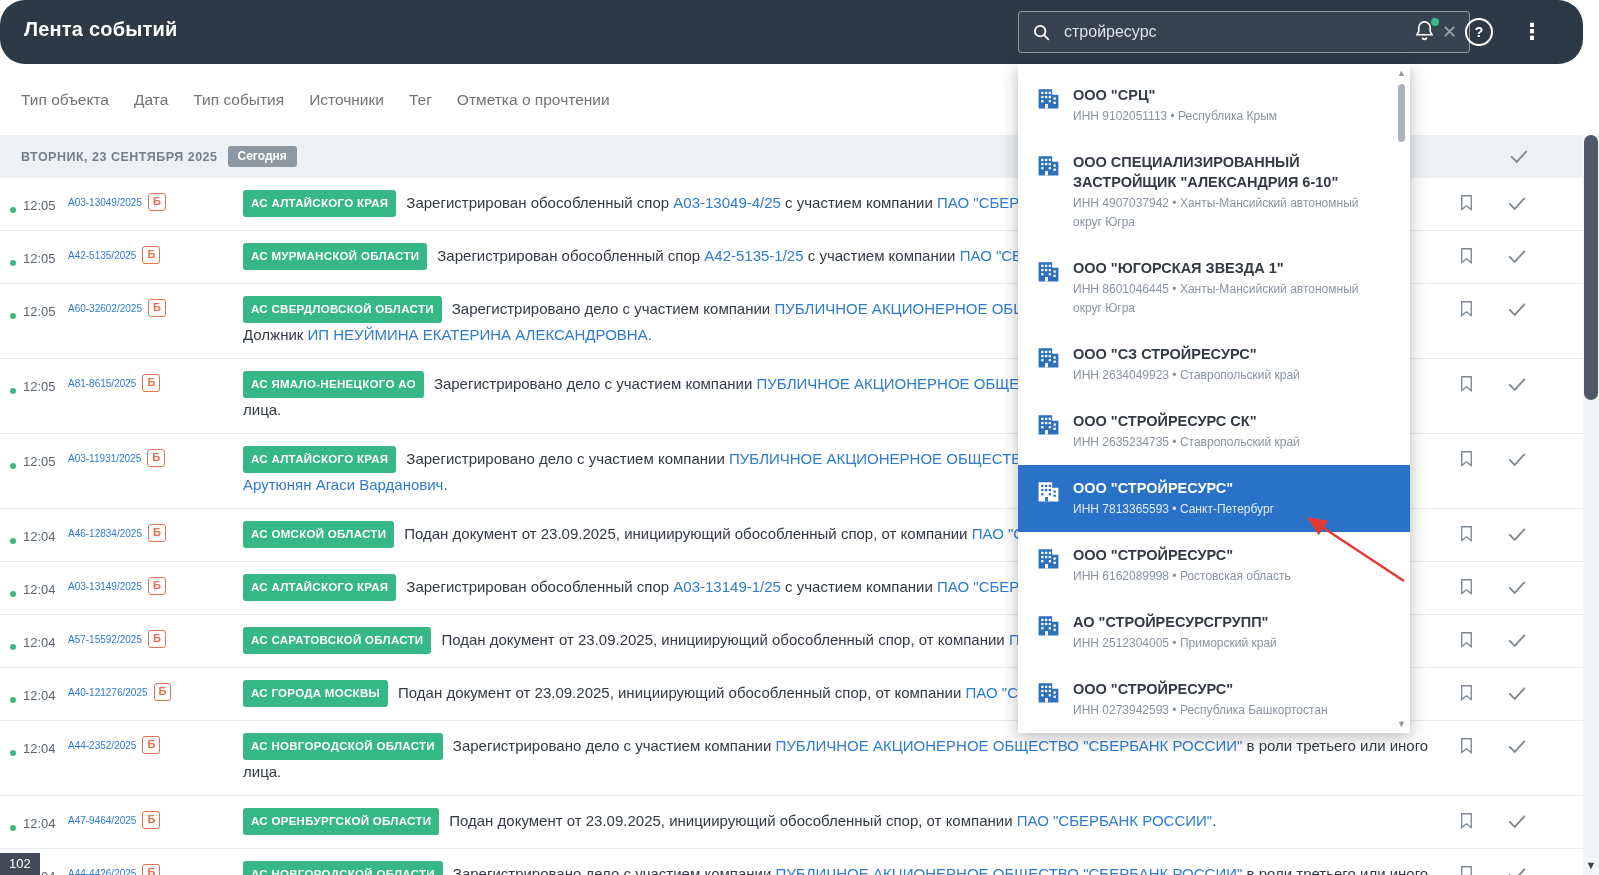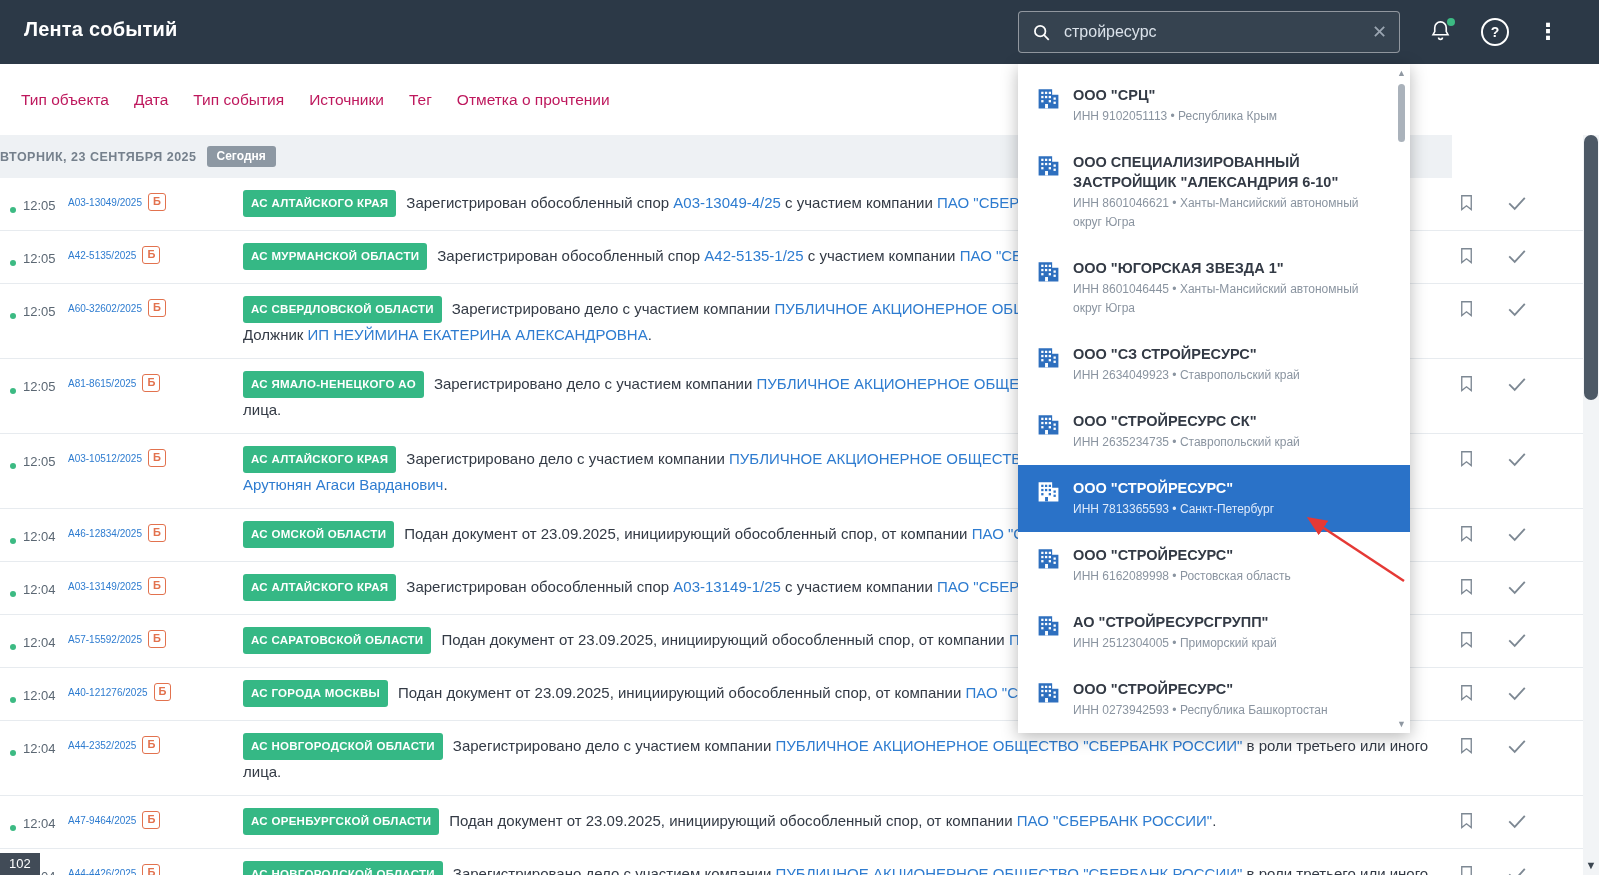--- a/index.html
+++ b/index.html
@@ -1,46 +1,46 @@
 <!DOCTYPE html>
 <html style="--header-bg: #2c3947; --accent: #2e7cd0; --court-green: #35b885; --unread-green: #3cba83; --selected-blue: #2a72c8; --badge-orange: #e2724e; --annotation-red: #e53935;"><head>
 <meta charset="utf-8">
 <style>
   html,body{margin:0;padding:0;background:#fff;}
   .app{position:relative;width:1599px;height:875px;overflow:hidden;
        font-family:"Liberation Sans","DejaVu Sans",sans-serif;background:#fff;}
 
   
-  .topbar{position:absolute;top:0;left:0;right:0;height:64px;
-          background:var(--header-bg,#2c3947);z-index:30;}
+  .topbar{position:absolute;top:0;left:0;right:16px;height:64px;
+          background:var(--header-bg,#2c3947);z-index:30;border-radius:25px;}
   .page-title{position:absolute;left:24px;top:18px;margin:0;font-size:20px;
           font-weight:700;color:#fff;letter-spacing:.2px;}
-  .search-box{position:absolute;left:1018px;top:11px;width:382px;height:42px;
+  .search-box{position:absolute;left:1018px;top:11px;width:452px;height:42px;
           box-sizing:border-box;border:1px solid rgba(255,255,255,.45);border-radius:4px;
           background:rgba(255,255,255,.05);display:flex;align-items:center;padding:0 12px;}
   .search-box input{flex:1;background:transparent;border:none;outline:none;
           color:#dbe2ea;font-size:16px;margin-left:10px;font-family:inherit;}
   .clear-x{color:#9aa5b1;font-size:18px;line-height:1;cursor:pointer;}
   .hdr-icons{position:absolute;right:40px;top:0;height:64px;display:flex;
           align-items:center;gap:28px;}
   .bell-wrap{position:relative;width:24px;height:26px;cursor:pointer;}
   .bell-dot{position:absolute;top:-1px;right:-2px;width:8px;height:8px;border-radius:50%;
           background:var(--unread-green,#3cba83);}
   .help-circle{width:24px;height:24px;border:2px solid #fff;border-radius:50%;color:#fff;
           font-size:14px;font-weight:700;display:flex;align-items:center;justify-content:center;cursor:pointer;}
   .kebab{color:#fff;font-size:22px;font-weight:700;cursor:pointer;line-height:1;}
 
   
   .filterbar{position:absolute;top:64px;left:0;right:0;height:71px;background:#fff;
           display:flex;align-items:center;gap:25px;padding-left:21px;box-sizing:border-box;}
-  .filter-item{color:#be185d;font-size:15.5px;cursor:pointer;white-space:nowrap;}
+  .filter-item{color:#737373;font-size:15.5px;cursor:pointer;white-space:nowrap;}
 
   
-  .datebar{position:absolute;top:135px;left:0;width:1452px;height:43px;background:#eef1f4;
-          display:flex;align-items:center;box-sizing:border-box;}
+  .datebar{position:absolute;top:135px;left:0;width:1583px;height:43px;background:#eef1f4;
+          display:flex;align-items:center;padding-left:21px;box-sizing:border-box;}
   .date-label{font-size:12.5px;font-weight:700;color:#75808c;letter-spacing:.5px;}
   .today-badge{margin-left:10px;background:#8d98a3;color:#fff;font-size:12px;font-weight:700;
           padding:3px 10px 4px;border-radius:3px;}
   .datebar .date-check{position:absolute;right:53px;top:10px;}
 
   
   .feed{position:absolute;top:178px;left:0;width:1583px;background:#fff;}
   .event-row{display:flex;align-items:flex-start;border-bottom:1px solid #e7ebef;
           padding:13px 0 12px;background:#fff;}
   .col-time{width:68px;flex:none;box-sizing:border-box;padding-left:10px;display:flex;
@@ -244,21 +244,21 @@
       </span>
     </div>
   </div>
 
   <div class="event-row">
     <div class="col-time">
       <span class="unread-dot"></span>
       <span class="time-txt">12:05</span>
     </div>
     <div class="col-case">
-      <a class="case-link">А03-10512/2025</a>
+      <a class="case-link">А03-11931/2025</a>
       <span class="b-badge">Б</span>
     </div>
     <div class="col-text">
       <span class="court-badge">АС АЛТАЙСКОГО КРАЯ</span><span><span>Зарегистрировано дело с участием компании </span><span class="seg-link">ПУБЛИЧНОЕ АКЦИОНЕРНОЕ ОБЩЕСТВО "СБЕРБАНК РОССИИ"</span><span> в роли заявителя. Должник </span><span class="seg-link">Арутюнян Агаси Варданович</span><span>.</span></span>
     </div>
     <div class="col-actions">
       <span class="act-icon">
         <svg viewBox="0 0 24 24" width="19" height="21">
               <path d="M6 3.5h12V21l-6-4.9L6 21z" fill="none" stroke="#7d8893" stroke-width="1.7"></path>
             </svg>
@@ -495,21 +495,21 @@
           <rect x="5" y="13.5" width="2.2" height="2.2"></rect>
                 <rect x="12.2" y="13.5" width="2.2" height="2.2"></rect>
           <rect x="16.8" y="11" width="2.2" height="2.2"></rect>
                 <rect x="16.8" y="15" width="2.2" height="2.2"></rect>
           <rect x="8.7" y="17.3" width="2.8" height="4.2"></rect>
         </g>
       </svg>
     </span>
     <span class="dd-texts">
       <span class="dd-name">ООО СПЕЦИАЛИЗИРОВАННЫЙ ЗАСТРОЙЩИК "АЛЕКСАНДРИЯ 6-10"</span>
-      <span class="dd-sub">ИНН 8601046621 • Ханты-Мансийский автономный округ Югра</span>
+      <span class="dd-sub">ИНН 4907037942 • Ханты-Мансийский автономный округ Югра</span>
     </span>
   </div>
 
   <div class="dd-item">
     <span class="dd-icon">
       <svg viewBox="0 0 24 24" width="25" height="25">
         <path fill="currentColor" d="M2.5 21.5V3h13v5.5h6v13z"></path>
         <g fill="var(--win,#fff)">
           <rect x="5" y="5.5" width="2.2" height="2.2"></rect>
                 <rect x="8.6" y="5.5" width="2.2" height="2.2"></rect>

